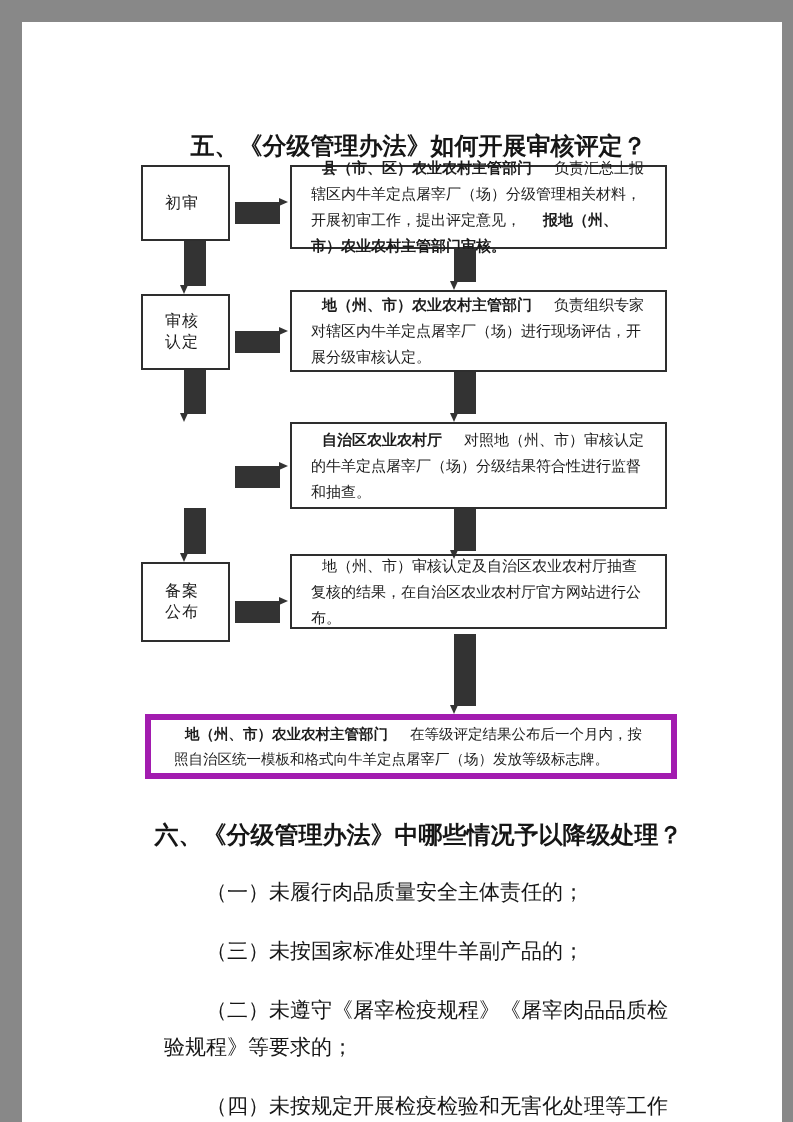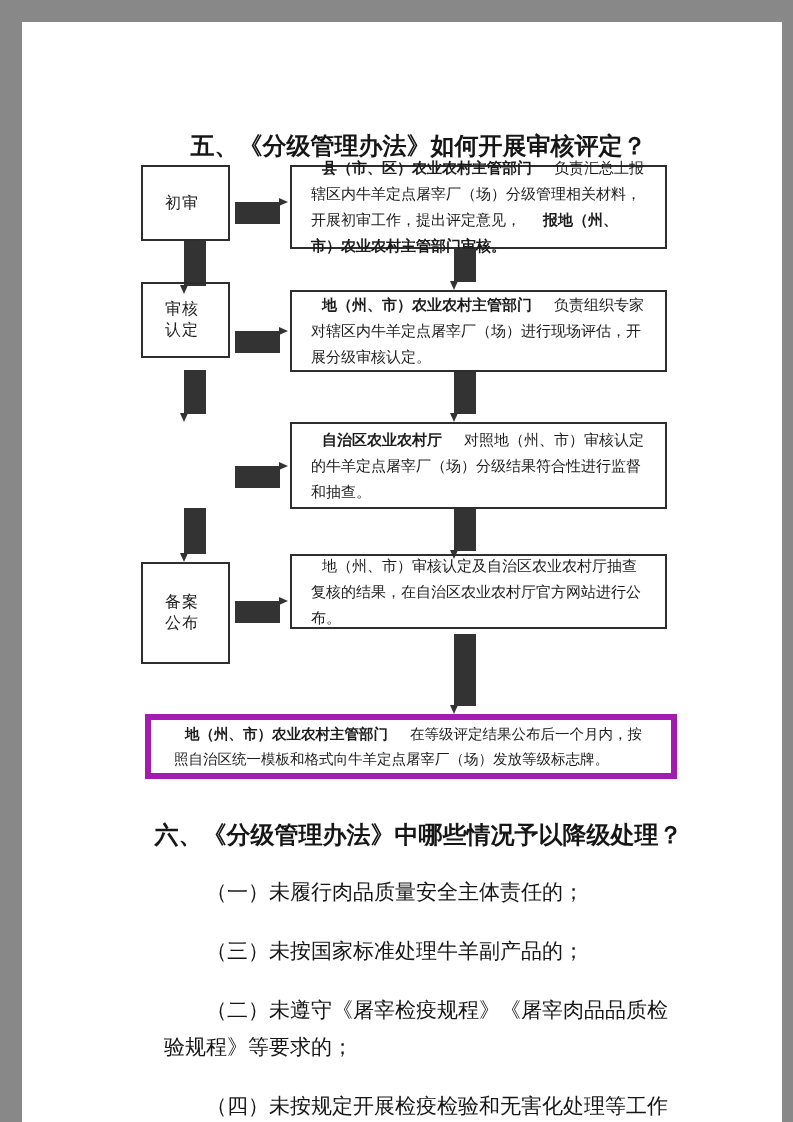--- a/index.html
+++ b/index.html
@@ -26,23 +26,23 @@
   #t6 { top:786px; }
 
   
   .stage {
     position:absolute; left:119px; width:89px;
     border:2px solid #2e2e2e;
     display:flex; align-items:center; 
     font-size:16px; letter-spacing:1px;
   }
   #s1 { top:143px; height:76px; }
-  #s2 { top:260px; height:76px; }
+  #s2 { top:272px; height:76px; }
   #s3 { top:404px; height:82px; }
-  #s4 { top:540px; height:102px; }
+  #s4 { top:540px; height:80px; }
 
   
   .desc {
     position:absolute; left:268px; width:377px;
     border:2px solid #2e2e2e;
     display:flex; align-items:center;
     font-size:15px; line-height:26px;
     padding:0 8px;
   }
   #d1 { top:143px; height:84px; }

